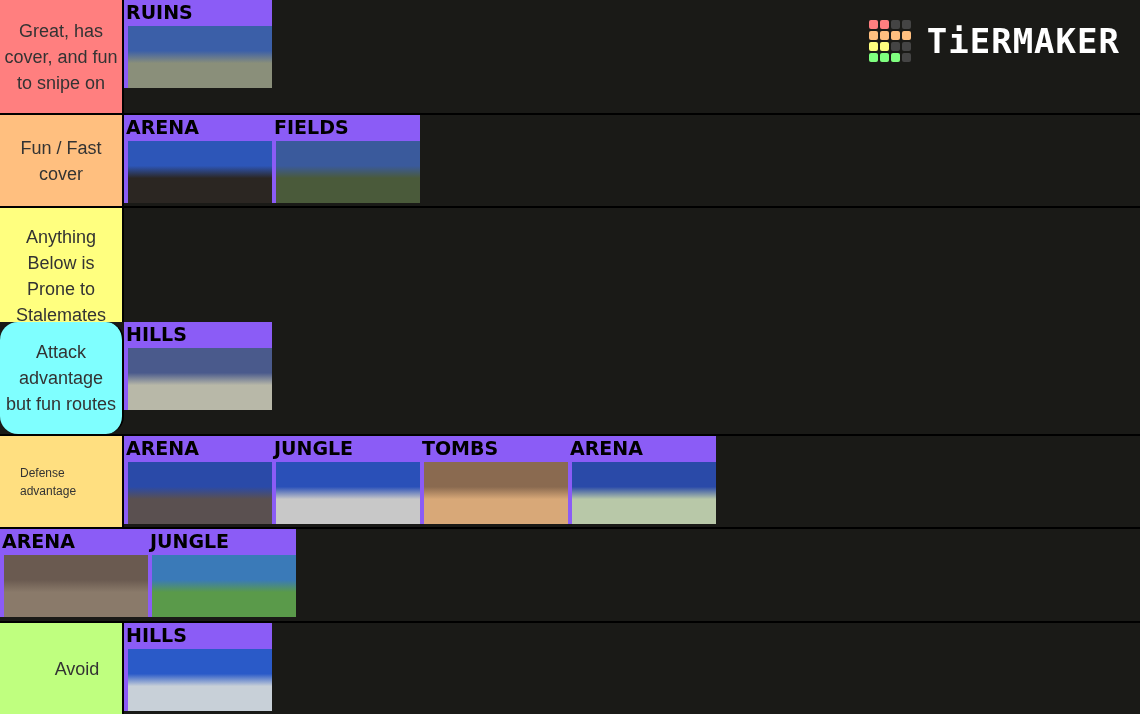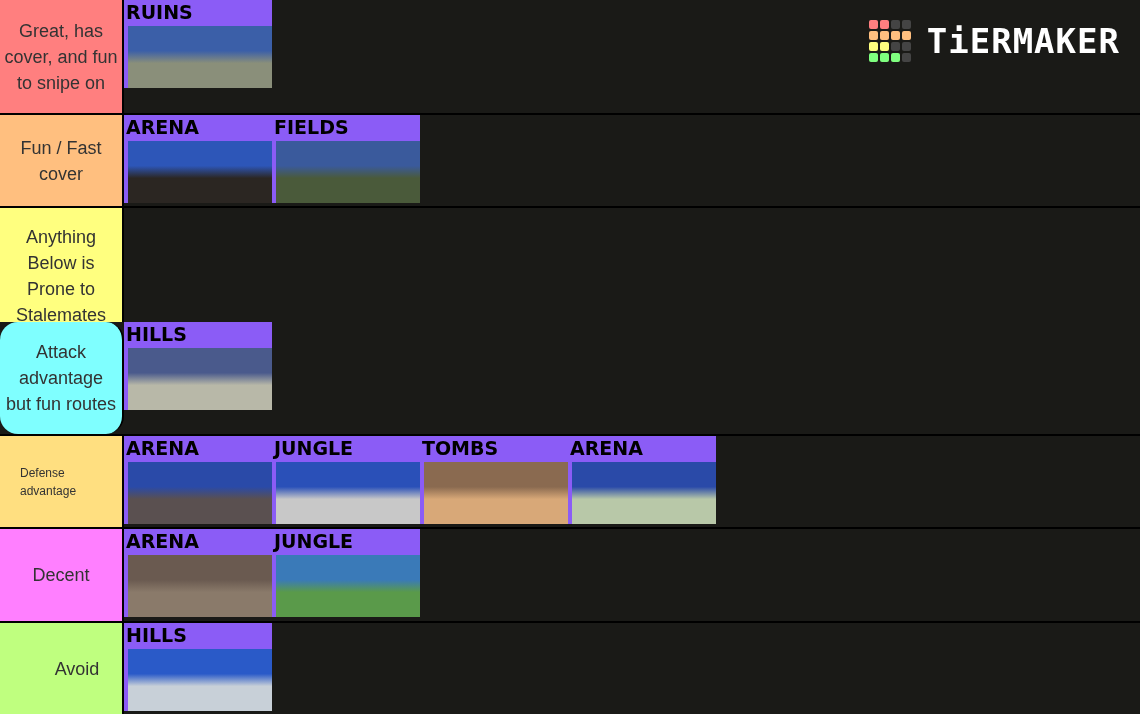--- a/index.html
+++ b/index.html
@@ -82,23 +82,20 @@
             <div class="pic" style="background: linear-gradient(rgb(138, 106, 80) 0%, rgb(138, 106, 80) 40%, rgb(216, 168, 120) 60%, rgb(216, 168, 120) 100%);"></div>
             <div class="name">TOMBS</div>
           </div>
           <div class="tile">
             <div class="pic" style="background: linear-gradient(rgb(42, 74, 168) 0%, rgb(42, 74, 168) 40%, rgb(184, 200, 168) 60%, rgb(184, 200, 168) 100%);"></div>
             <div class="name">ARENA</div>
           </div>
         </div>
       </div>
       <div class="row" style="top: 529px; height: 92px;">
-        <div class="label" style="background: rgb(255, 127, 255);">
-          <span>Decent</span>
-        </div>
         <div class="items">
           <div class="tile">
             <div class="pic" style="background: linear-gradient(rgb(106, 90, 80) 0%, rgb(106, 90, 80) 40%, rgb(138, 122, 106) 60%, rgb(138, 122, 106) 100%);"></div>
             <div class="name">ARENA</div>
           </div>
           <div class="tile">
             <div class="pic" style="background: linear-gradient(rgb(58, 122, 184) 0%, rgb(58, 122, 184) 40%, rgb(90, 154, 74) 60%, rgb(90, 154, 74) 100%);"></div>
             <div class="name">JUNGLE</div>
           </div>
         </div>

